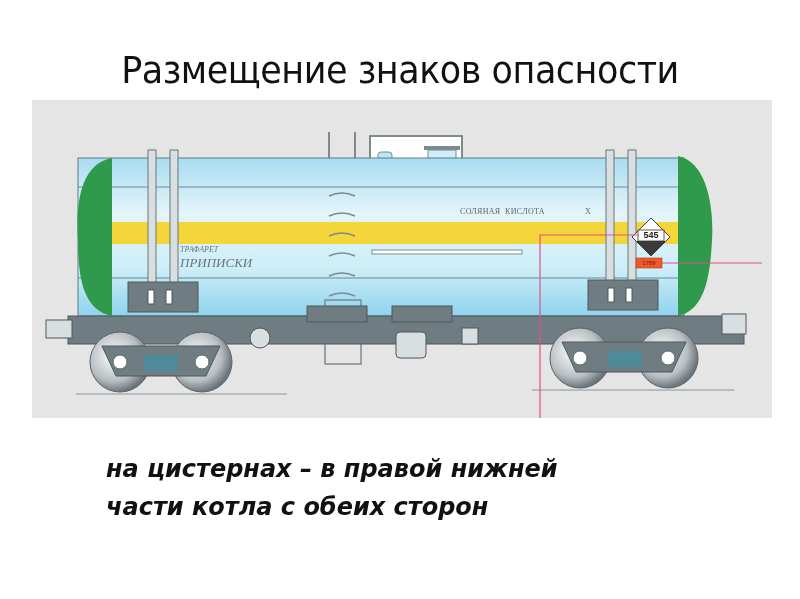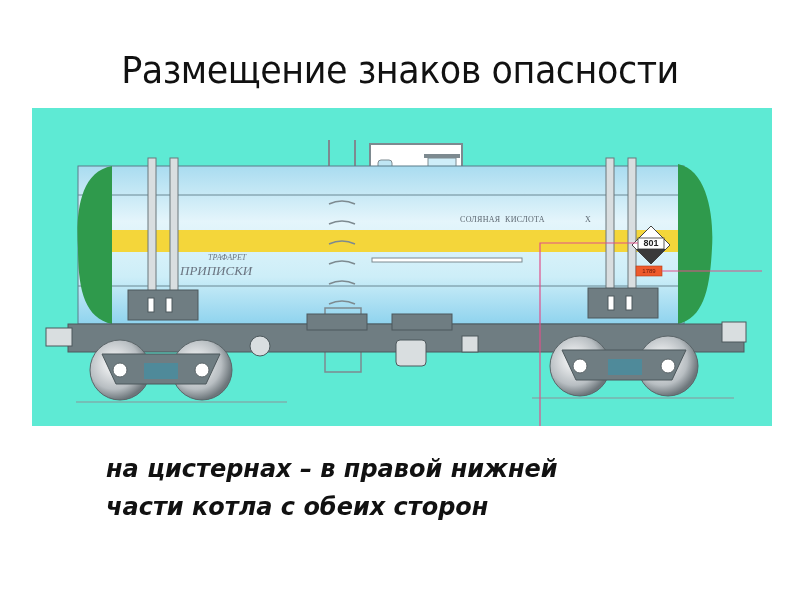--- a/index.html
+++ b/index.html
@@ -1,21 +1,21 @@
 <!DOCTYPE html>
 <html><head>
 <meta charset="utf-8">
 <style>
   html, body { margin:0; padding:0; }
   body { width:800px; height:599px; background:#ffffff; position:relative; overflow:hidden;
          font-family:"Liberation Sans", sans-serif; }
   .slide-title { position:absolute; left:0; top:48px; width:800px; text-align:center;
          font-family:"DejaVu Sans", sans-serif; font-size:38px; color:#111; letter-spacing:-0.5px;
          transform:scaleX(0.92); transform-origin:center; }
-  .figure { position:absolute; left:32px; top:108px; width:740px; height:318px; background:#5eead4; }
+  .figure { position:absolute; left:32px; top:100px; width:740px; height:318px; background:#e5e5e5; }
   .figure svg { position:absolute; left:0; top:0; }
   .caption { position:absolute; left:106px; top:450px; font-family:"DejaVu Sans", sans-serif;
          font-weight:bold; font-style:italic; font-size:25px; line-height:38px; color:#111;
          transform:scaleX(0.96); transform-origin:left; }
   .caption div { white-space:nowrap; }
 </style>
 </head>
 <body>
 
 <div class="slide-title">Размещение знаков опасности</div>
@@ -128,22 +128,22 @@
     <rect x="604" y="158" width="26" height="10" fill="#ee5a2c" stroke="#b23a16" stroke-width="0.6"></rect>
 
     <g stroke="#e0508a" stroke-width="1.2" fill="none">
       <polyline points="606,135 508,135 508,318"></polyline>
       <line x1="630" y1="163" x2="730" y2="163"></line>
     </g>
   </svg>
 
   <div style="position:absolute;left:428px;top:107px;font-family:'Liberation Serif',serif;font-size:8px;color:#5b6670;white-space:pre;letter-spacing:0.3px;">СОЛЯНАЯ  КИСЛОТА</div>
   <div style="position:absolute;left:553px;top:107px;font-family:'Liberation Serif',serif;font-size:8px;color:#5b6670;">X</div>
-  <div style="position:absolute;left:148px;top:145px;font-family:'Liberation Serif',serif;font-style:italic;font-size:8px;color:#6a7480;margin-left:28px;">ТРАФАРЕТ</div>
+  <div style="position:absolute;left:148px;top:145px;font-family:'Liberation Serif',serif;font-style:italic;font-size:8px;color:#6a7480;">ТРАФАРЕТ</div>
   <div style="position:absolute;left:148px;top:155px;font-family:'Liberation Serif',serif;font-style:italic;font-size:13px;color:#6a7480;">ПРИПИСКИ</div>
-  <div style="position:absolute;left:606px;top:130px;width:26px;text-align:center;font-family:'Liberation Sans',sans-serif;font-size:9px;font-weight:bold;color:#222;line-height:11px;">801</div>
+  <div style="position:absolute;left:606px;top:130px;width:26px;text-align:center;font-family:'Liberation Sans',sans-serif;font-size:9px;font-weight:bold;color:#222;line-height:11px;">545</div>
   <div style="position:absolute;left:604px;top:158px;width:26px;text-align:center;font-family:'Liberation Sans',sans-serif;font-size:6px;color:#6a1a0a;line-height:10px;">1789</div>
 </div>
 
 <div class="caption">
   <div>на цистернах – в правой нижней</div>
   <div>части котла с обеих сторон</div>
 </div>
 
 </body></html>

